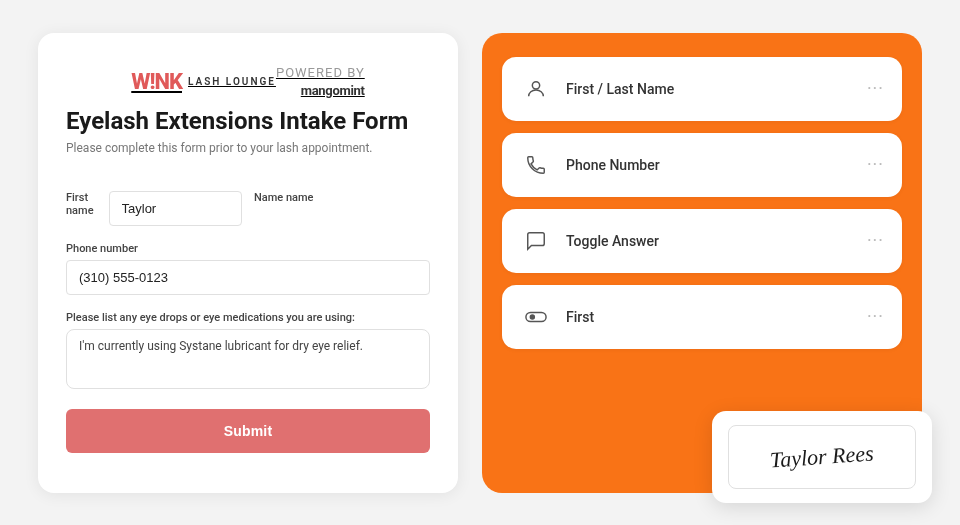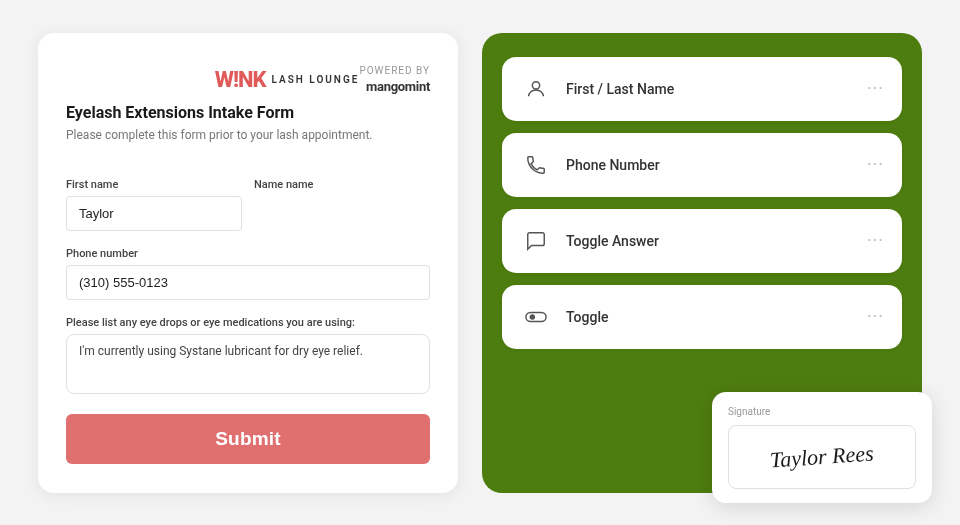--- a/index.html
+++ b/index.html
@@ -32,22 +32,23 @@
       width: 420px;
       min-height: 460px;
       box-shadow: 0 2px 16px rgba(0,0,0,0.07);
       display: flex;
       flex-direction: column;
       gap: 0;
     }
     .logo-area {
       display: flex;
       align-items: center;
-      justify-content: flex-end;
+      justify-content: center;
       margin-bottom: 8px;
+      text-decoration: underline;
     }
     .logo-left {
       display: flex;
       align-items: center;
       gap: 6px;
     }
     .logo-wink {
       font-size: 22px;
       font-weight: 800;
       color: #e05a5a;
@@ -57,51 +58,51 @@
       font-size: 10px;
       font-weight: 600;
       color: #333;
       letter-spacing: 2px;
       text-transform: uppercase;
     }
     .powered-by {
       text-align: right;
     }
     .powered-by-label {
-      font-size: 10px;
+      font-size: 13px;
       color: #999;
       text-transform: uppercase;
       letter-spacing: 1px;
       display: block;
     }
     .powered-by-brand {
       font-size: 13px;
       font-weight: 700;
       color: #333;
       letter-spacing: -0.3px;
     }
     .form-title {
-      font-size: 16px;
+      font-size: 24px;
       font-weight: 700;
       color: #1a1a1a;
       margin-bottom: 6px;
     }
     .form-subtitle {
       font-size: 12px;
       color: #777;
       margin-bottom: 36px;
     }
     .form-row {
       display: flex;
       gap: 12px;
       margin-bottom: 16px;
     }
     .form-group {
       display: flex;
-      flex-direction: column;
+      flex-direction: row;
       gap: 5px;
       flex: 1;
     }
     .form-label {
       font-size: 11px;
       color: #444;
       font-weight: 500;
     }
     .form-input {
       border: 1.5px solid #e0e0e0;
@@ -131,31 +132,31 @@
       resize: none;
       height: 60px;
       font-family: inherit;
     }
     .submit-btn {
       background: #e07070;
       color: #fff;
       border: none;
       border-radius: 6px;
       padding: 14px;
-      font-size: 19px;
+      font-size: 14px;
       font-weight: 600;
       cursor: pointer;
       width: 100%;
       margin-top: 4px;
       letter-spacing: 0.2px;
     }
 
     
     .right-panel {
-      background: #4d7c0f;
+      background: #f97316;
       border-radius: 20px;
       padding: 24px 20px;
       width: 440px;
       min-height: 460px;
       display: flex;
       flex-direction: column;
       gap: 12px;
       position: relative;
     }
     .field-card {
@@ -305,25 +306,24 @@
       <div class="field-menu">···</div>
     </div>
 
     <div class="field-card">
       <div class="field-icon">
         <svg viewBox="0 0 24 24">
           <rect x="1" y="7" width="22" height="10" rx="5" ry="5"></rect>
           <circle cx="8" cy="12" r="3" fill="#555" stroke="none"></circle>
         </svg>
       </div>
-      <div class="field-label">Toggle</div>
+      <div class="field-label">First</div>
       <div class="field-menu">···</div>
     </div>
 
     <div class="signature-card">
-      <div class="signature-label">Signature</div>
       <div class="signature-box">
         <span class="signature-text">Taylor Rees</span>
       </div>
     </div>
 
   </div>
 </div>
 
 </body></html>

